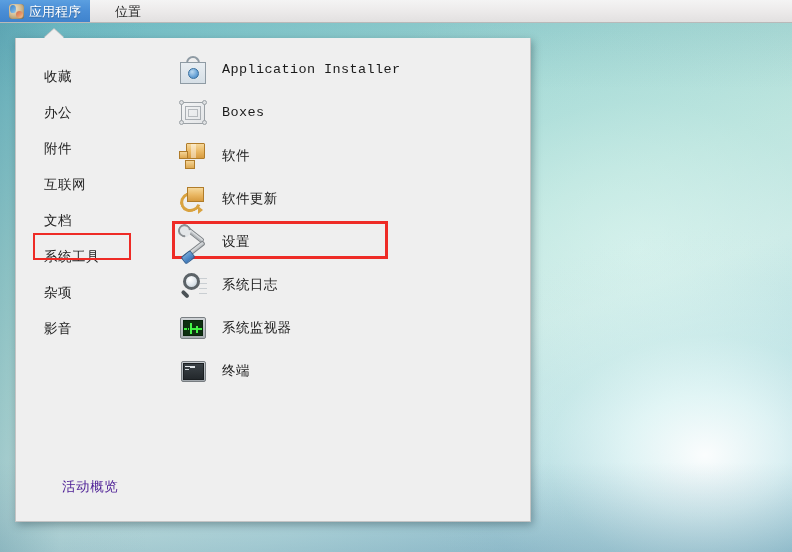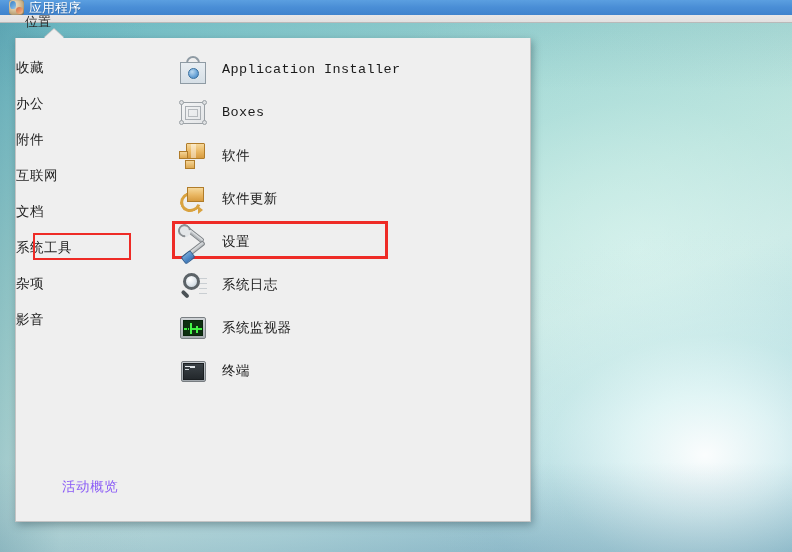--- a/index.html
+++ b/index.html
@@ -58,21 +58,20 @@
   .top-panel {
     position: absolute;
     left: 0; top: 0;
     width: 792px;
     height: 23px;
     background: linear-gradient(to bottom, #f4f4f4 0%, #eceaea 52%, #e2e0e0 100%);
     border-bottom: 1px solid #b9b9b9;
     display: flex;
     align-items: stretch;
     z-index: 20;
-    flex-direction: column;
   }
   .panel-btn {
     display: flex;
     align-items: center;
     gap: 5px;
     padding: 0 9px;
     font-size: 13px;
     color: #2b2b2b;
     line-height: 1;
     cursor: default;
@@ -142,21 +141,22 @@
   .categories {
     width: 140px;
     flex: 0 0 140px;
     padding-top: 12px;
     position: relative;
   }
   .cat-item {
     position: relative;
     height: 36px;
     display: flex;
-    align-items: center;
+    align-items: flex-end;
+    padding-left: 28px;
     font-size: 13.5px;
     color: #1f1f1f;
     cursor: default;
     letter-spacing: 0.5px;
   }
   .cat-item.marked .cat-mark {
     position: absolute;
     left: 17px;
     top: 3px;
     width: 98px;
@@ -426,21 +426,21 @@
     left: 0; bottom: 0;
     width: 100%;
     height: 86px;
     display: flex;
     align-items: flex-start;
     padding-left: 46px;
     padding-top: 43px;
   }
   .footer-label {
     font-size: 13.5px;
-    color: #8b5cf6;
+    color: #4c1d95;
     letter-spacing: 0.6px;
     cursor: default;
   }
 </style>
 </head>
 <body>
 
 <div id="screen">
 
   <div class="wallpaper"></div>

